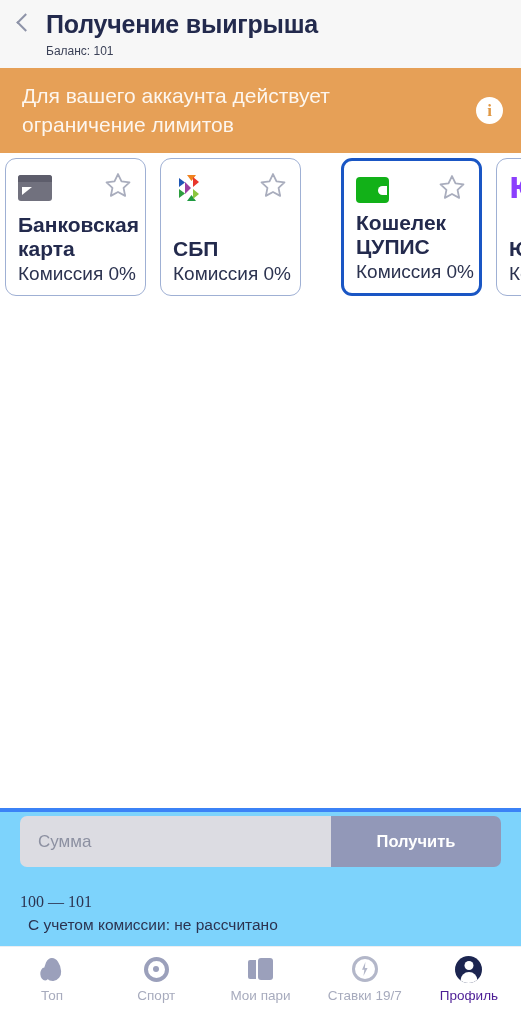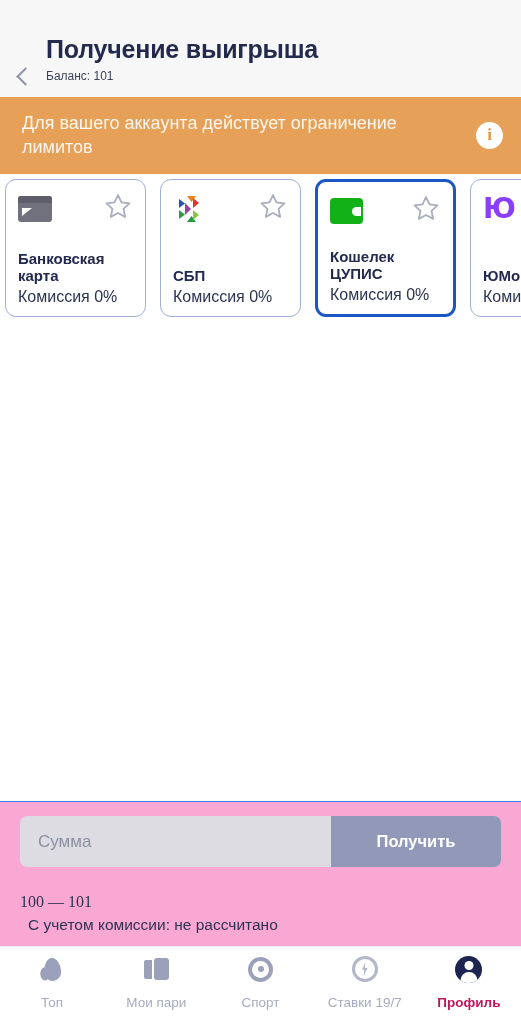--- a/index.html
+++ b/index.html
@@ -24,23 +24,23 @@
     flex-direction: column;
     background: #ffffff;
     position: relative;
   }
 
   
   .header {
     background: #f7f7f7;
     padding: 10px 0 14px 0;
     display: flex;
-    align-items: flex-end;
+    align-items: flex-start;
     flex: 0 0 auto;
-    height: 97px;
+    height: 68px;
   }
 
   .back-btn {
     width: 46px;
     flex: 0 0 46px;
     display: flex;
     align-items: flex-start;
     justify-content: center;
     padding-top: 6px;
     cursor: pointer;
@@ -78,21 +78,21 @@
     display: flex;
     align-items: center;
     justify-content: space-between;
     padding: 14px 18px 14px 22px;
     flex: 0 0 auto;
     min-height: 69px;
   }
 
   .banner-text {
     color: #fdf6ee;
-    font-size: 18px;
+    font-size: 21px;
     line-height: 1.36;
     max-width: 400px;
   }
 
   .info-icon {
     width: 27px;
     height: 27px;
     border-radius: 50%;
     background: #ffffff;
     color: #e09845;
@@ -127,41 +127,42 @@
     margin-right: 14px;
     display: flex;
     flex-direction: column;
     justify-content: space-between;
     cursor: pointer;
     position: relative;
   }
 
   .method-card.selected {
     border: 3.5px solid #1a56c4;
+    margin-left: 26px;
   }
 
   .card-top {
     display: flex;
     align-items: flex-start;
     justify-content: space-between;
     height: 42px;
   }
 
   .card-bottom { display: flex; flex-direction: column; }
 
   .method-name {
-    font-size: 15px;
+    font-size: 21px;
     font-weight: bold;
     color: #232a4d;
     line-height: 1.12;
     white-space: pre-line;
   }
 
   .method-fee {
-    font-size: 16px;
+    font-size: 19px;
     color: #2c3350;
     margin-top: 3px;
     white-space: nowrap;
   }
 
   .star-icon { flex: 0 0 auto; cursor: pointer; }
 
   
   .icon-slot {
     width: 38px;
@@ -220,23 +221,23 @@
     letter-spacing: -1px;
     font-family: "DejaVu Sans", sans-serif;
   }
 
   
   .main-body { flex: 1 1 auto; background: #ffffff; }
 
   
   .amount-panel {
     flex: 0 0 auto;
-    background: #f9a8d4;
-    border-top: 1px solid #3b82f6;
-    padding: 14px 20px 12px 20px;
+    background: #7dd3fc;
+    border-top: 4px solid #3b82f6;
+    padding: 4px 20px 12px 20px;
   }
 
   .amount-row {
     display: flex;
     height: 51px;
     border-radius: 7px;
     overflow: hidden;
   }
 
   .amount-input {
@@ -285,31 +286,31 @@
     display: flex;
     align-items: flex-start;
     padding-top: 8px;
   }
 
   .nav-item {
     flex: 1 1 0;
     display: flex;
     flex-direction: column;
     align-items: center;
-    gap: 12px;
+    gap: 5px;
     cursor: pointer;
   }
 
   .nav-label {
     font-size: 13.5px;
     color: #a7abbd;
   }
   .nav-item.active .nav-label {
-    color: #be185d;
-    font-weight: bold;
+    color: #4c1d95;
+    font-weight: normal;
   }
 
   .nav-icon {
     width: 28px; height: 28px;
     display: flex; align-items: center; justify-content: center;
   }
 
   
   .flame {
     width: 17px; height: 23px;
@@ -484,35 +485,35 @@
 
     <div class="nav-item">
       <div class="nav-icon">
           <div class="flame"></div>
         </div>
       <div class="nav-label">Топ</div>
     </div>
 
     <div class="nav-item">
       <div class="nav-icon">
+        <div class="target">
+            <div class="target-dot"></div>
+          </div>
+      </div>
+      <div class="nav-label">Спорт</div>
+    </div>
+
+    <div class="nav-item">
+      <div class="nav-icon">
         <div class="ticket">
             <div class="ticket-l"></div>
             <div class="ticket-r"></div>
           </div>
       </div>
       <div class="nav-label">Мои пари</div>
-    </div>
-
-    <div class="nav-item">
-      <div class="nav-icon">
-        <div class="target">
-            <div class="target-dot"></div>
-          </div>
-      </div>
-      <div class="nav-label">Спорт</div>
     </div>
 
     <div class="nav-item">
       <div class="nav-icon">
         <div class="bolt-circle">
             <div class="bolt"></div>
           </div>
       </div>
       <div class="nav-label">Ставки 19/7</div>
     </div>

